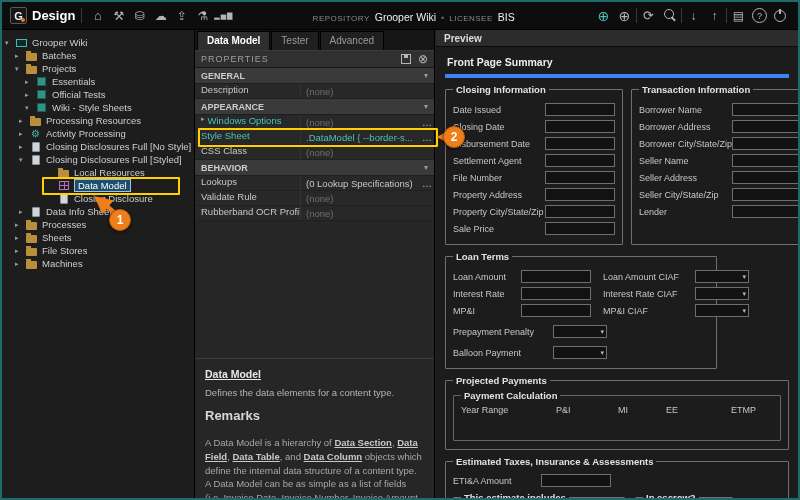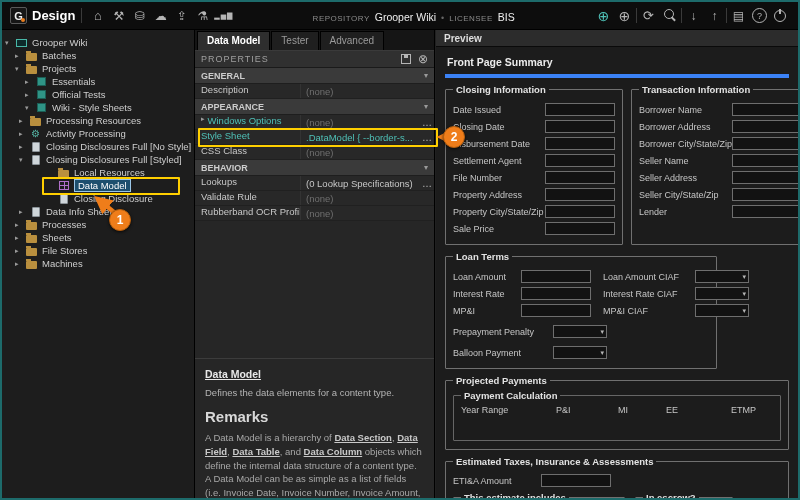--- a/index.html
+++ b/index.html
@@ -81,21 +81,21 @@
   .pval{flex:1;padding-left:5px;color:#c8c8c8;white-space:nowrap;overflow:hidden}
   .pval.none{color:#6f6f6f}
   .teal{color:#4fc1b7}
   .pexp{font-size:7px;color:#9a9a9a}
   .pexp::before{content:"▸"}
   .dots{flex:none;width:14px;color:#bbb;font-size:10px;text-align:center;cursor:pointer}
   .dots::before{content:"…"}
   .help{margin-top:auto;border-top:1px solid #3c3c3c;background:#262626;padding:9px 10px;height:140px;flex:none;overflow:hidden}
   .h-title{font-size:10.5px;font-weight:bold;color:#e8e8e8;text-decoration:underline;margin-bottom:7px}
   .h-sum{font-size:9.5px;color:#b5b5b5;margin-bottom:10px}
-  .h-rem{font-size:15px;font-weight:bold;color:#d8d8d8;margin-bottom:6px}
+  .h-rem{font-size:13px;font-weight:bold;color:#d8d8d8;margin-bottom:13px}
   .h-body{font-size:9.5px;color:#a8a8a8;line-height:1.45}
   .hlink{color:#c9c9c9;font-weight:bold;text-decoration:underline;cursor:pointer}
 
   
   .preview{position:absolute;left:434px;top:28px;right:0;bottom:0;background:#1c1c1c;display:flex;flex-direction:column;overflow:hidden}
   .pv-head{height:17px;background:#2c2c2c;border-bottom:1px solid #0a0a0a;display:flex;align-items:center;padding:0 8px;flex:none}
   .pv-head span{font-size:10px;font-weight:bold;color:#ddd}
   .pv-body{flex:1;padding:6px 9px;overflow:hidden}
   .form-title{font-size:10.5px;font-weight:bold;color:#ececec;padding:3px 2px 6px;border-bottom:4px solid #3b82f6;margin-bottom:11px}
   .cols{display:flex;gap:8px}

